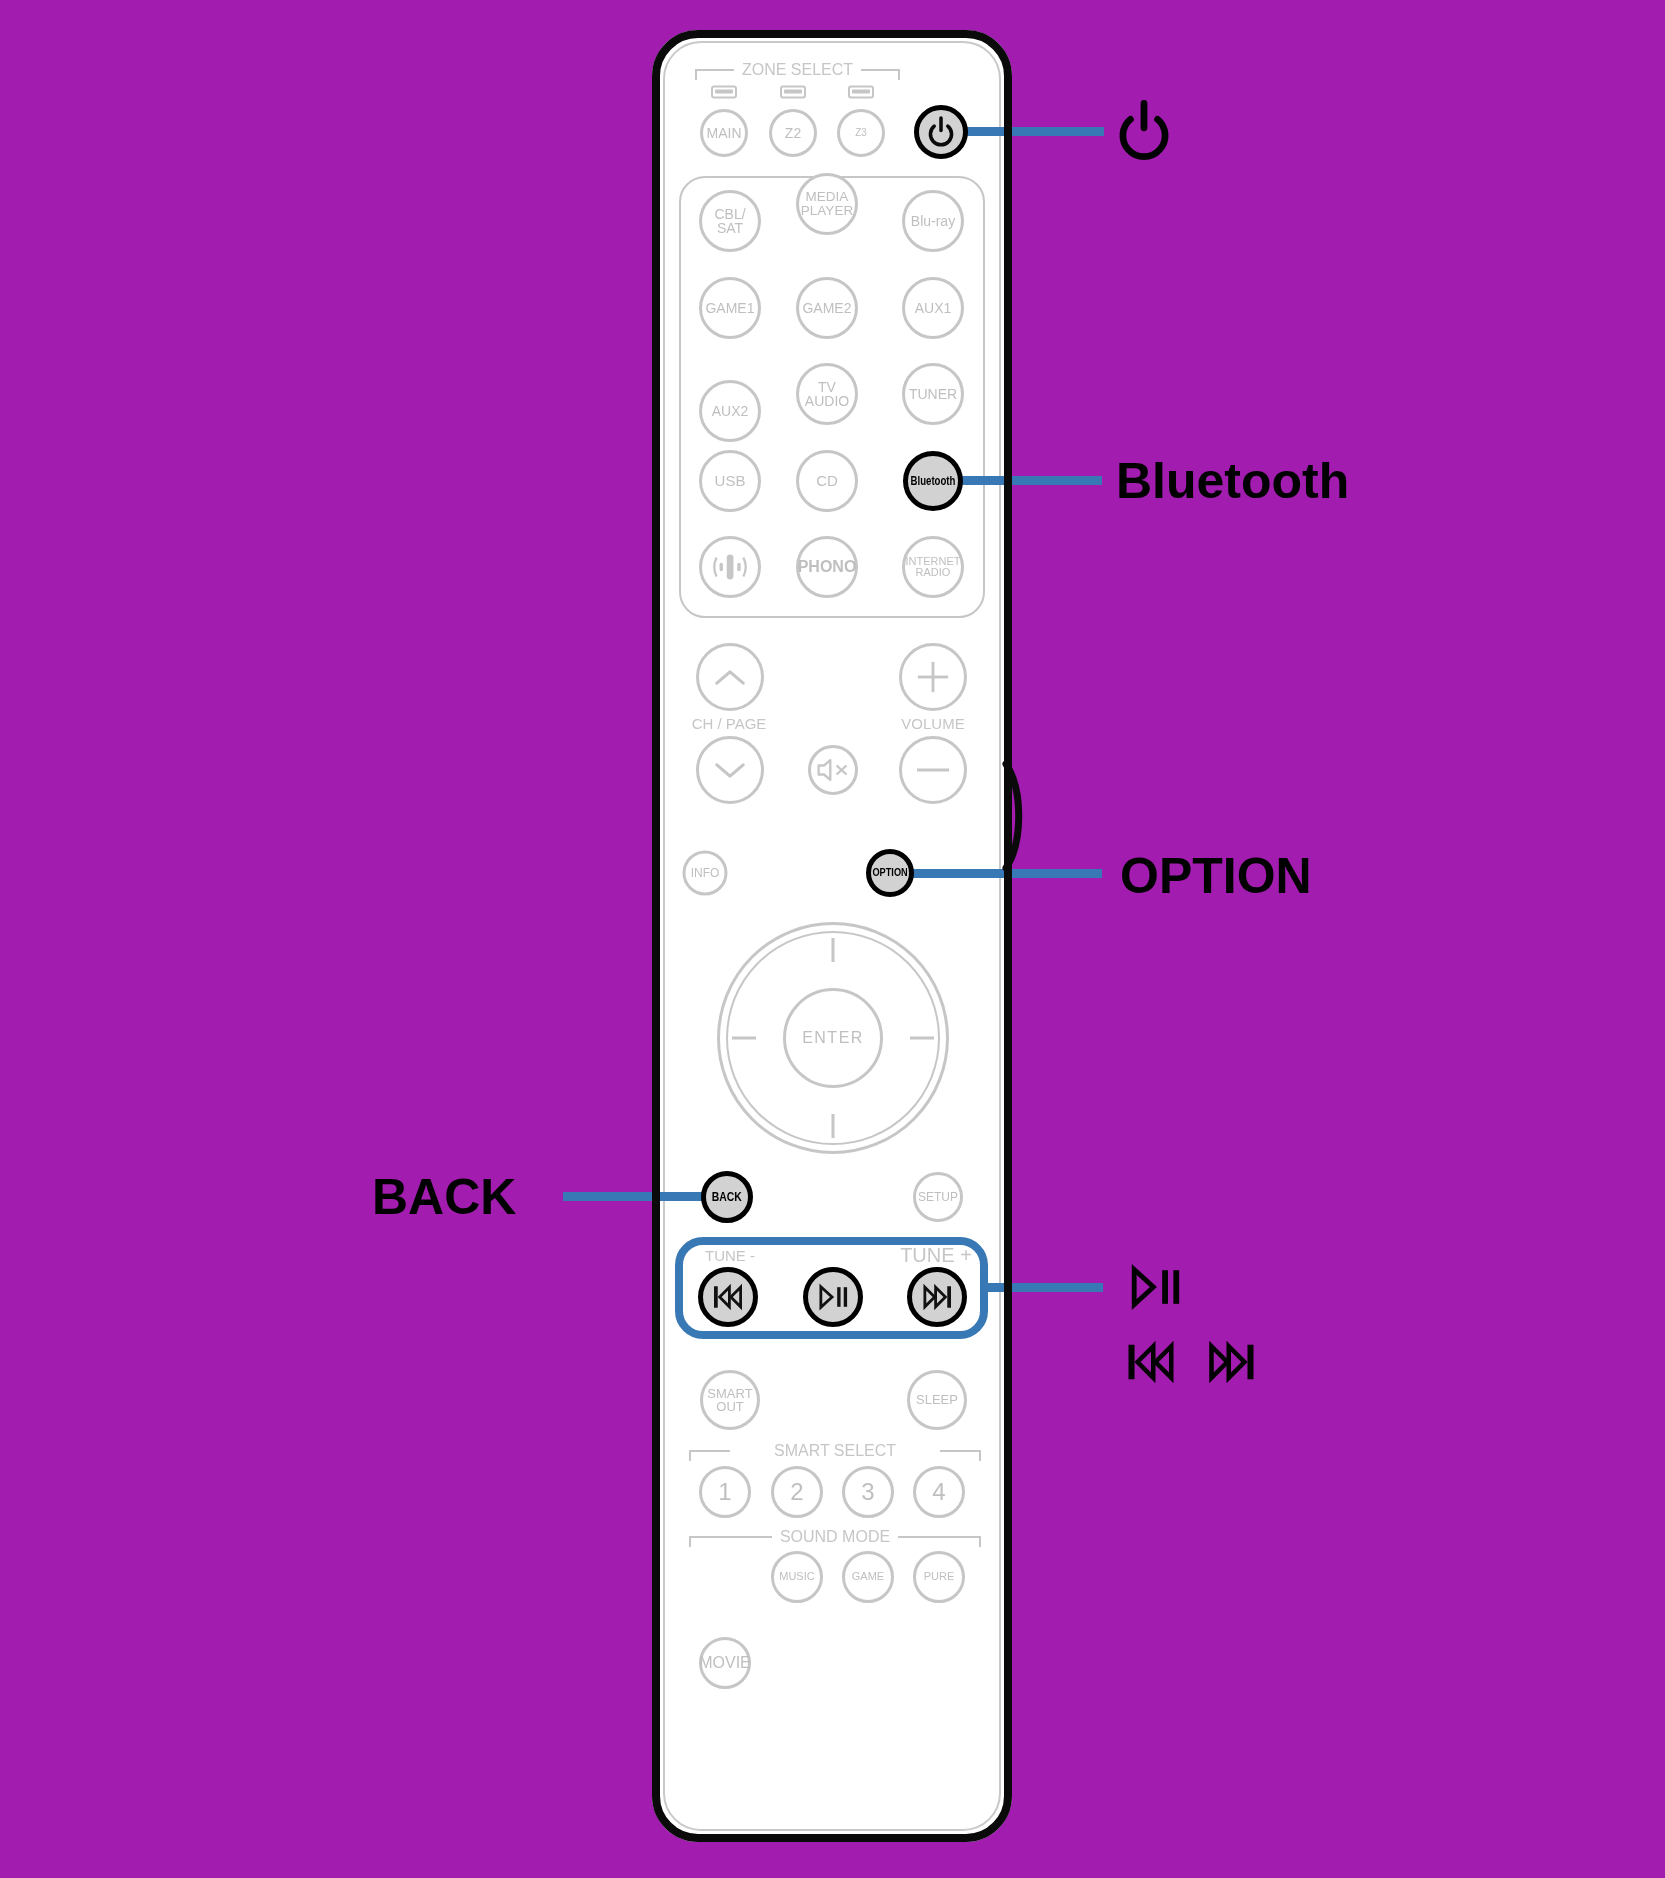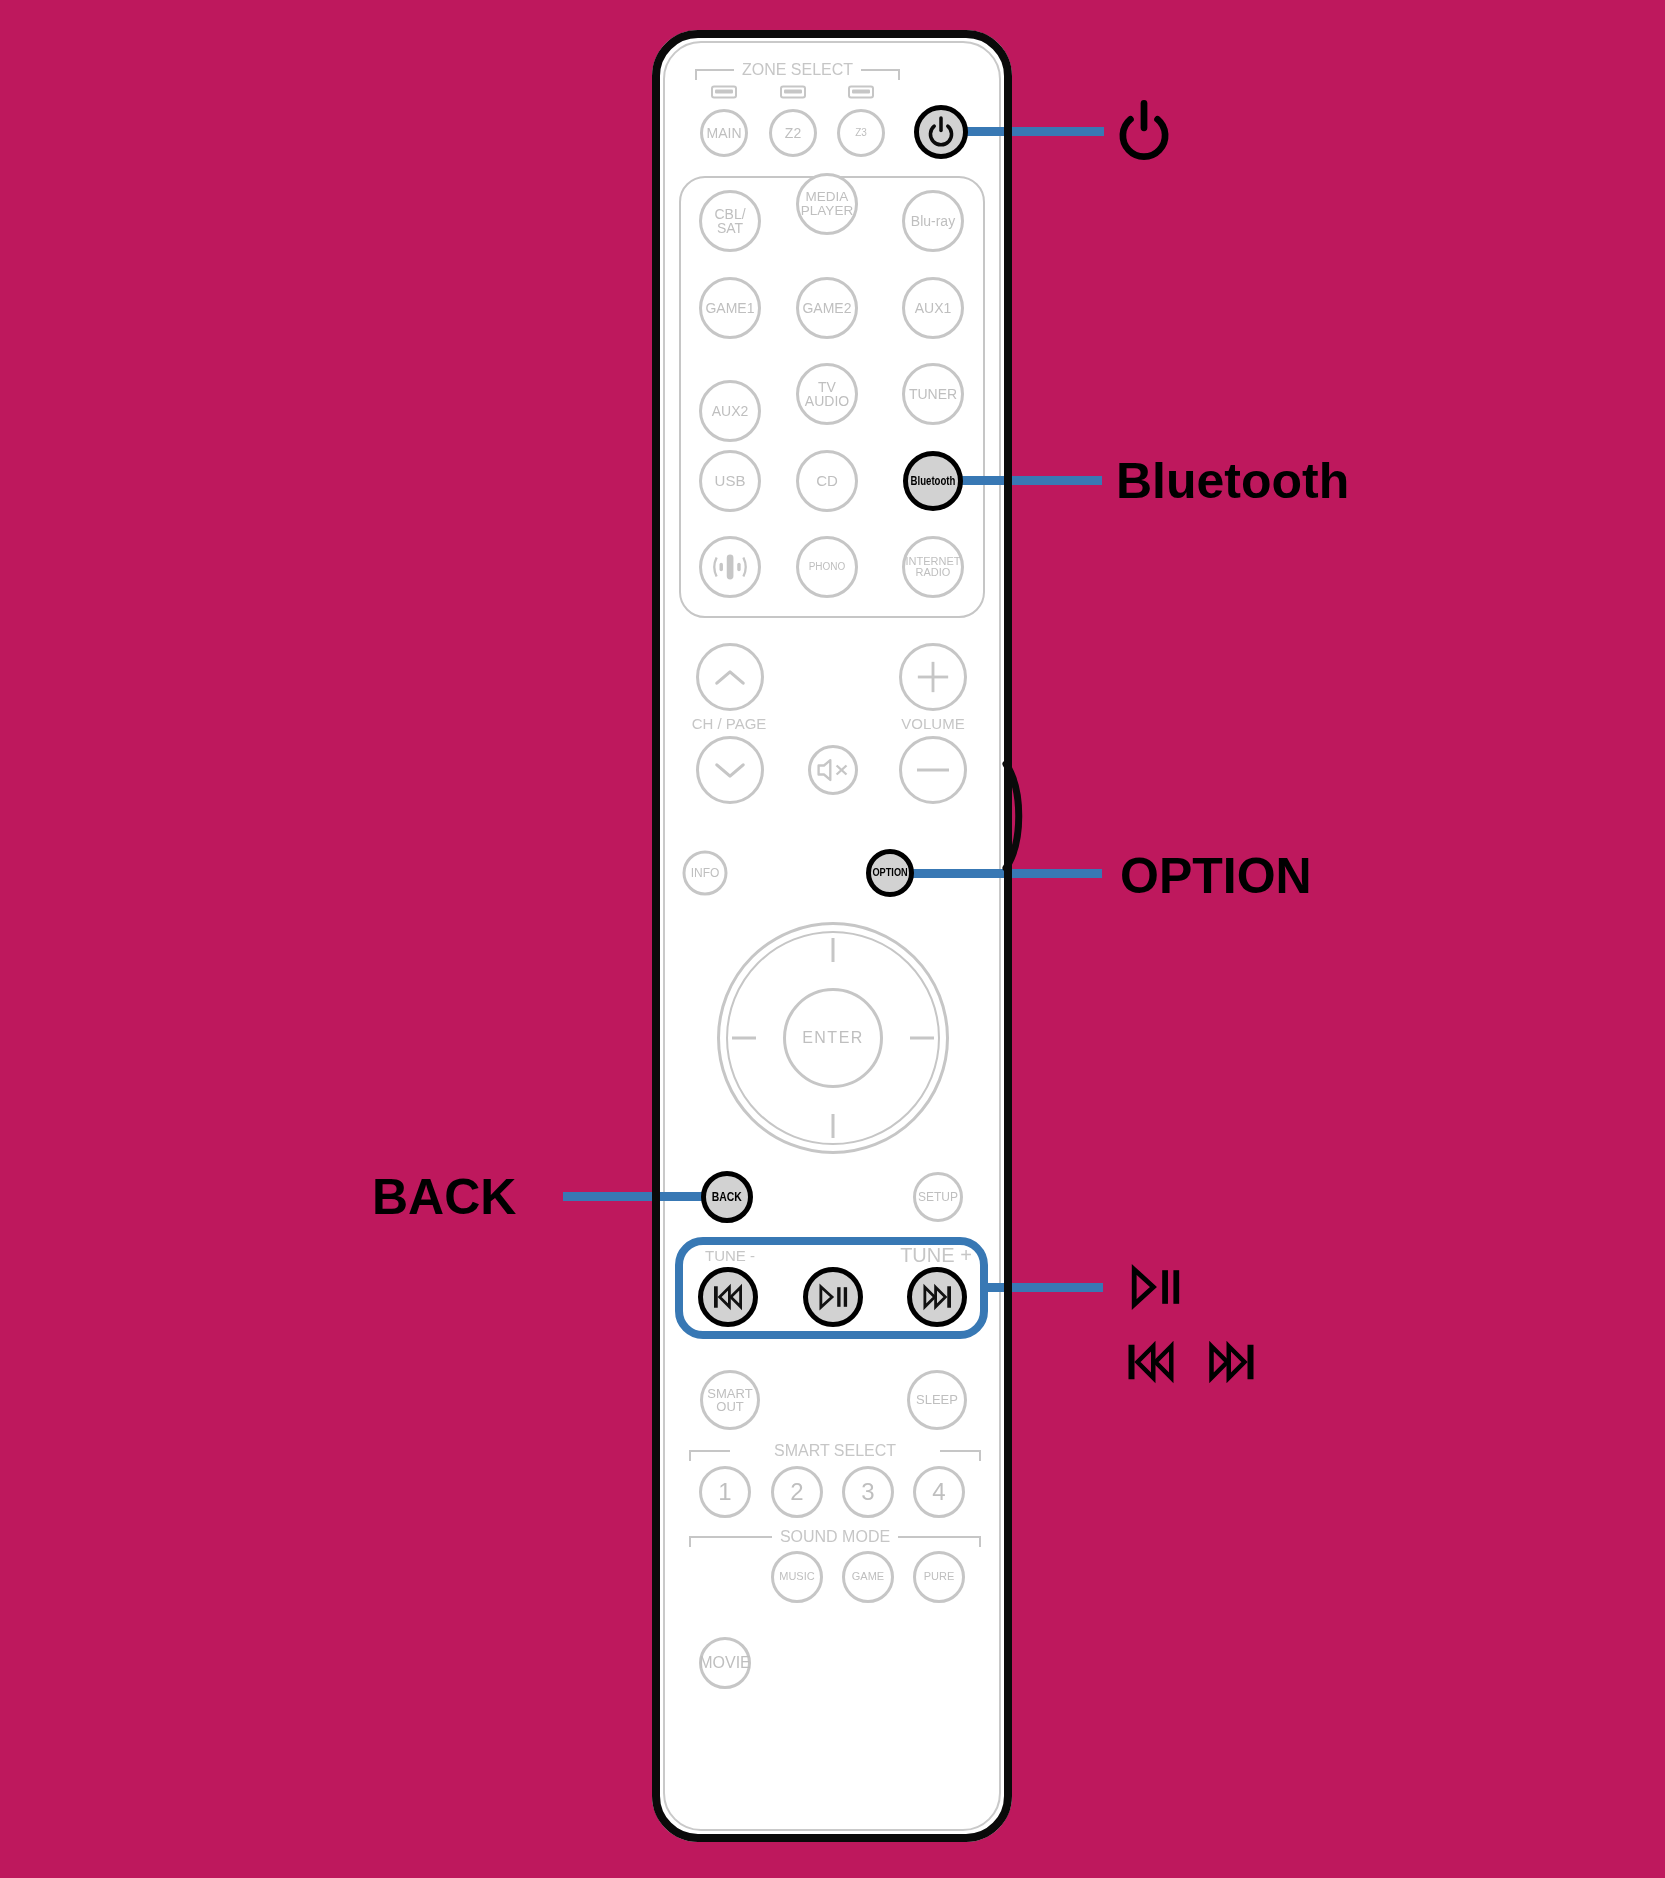--- a/index.html
+++ b/index.html
@@ -1,16 +1,16 @@
 <!DOCTYPE html>
 <html><head>
 <meta charset="utf-8">
 <style>
   html,body{margin:0;padding:0;background:#fff;}
-  #page{position:relative;width:1665px;height:1878px;background:#be185d;overflow:hidden;
+  #page{position:relative;width:1665px;height:1878px;background:#a21caf;overflow:hidden;
         font-family:"Liberation Sans","DejaVu Sans",sans-serif;}
   .abs{position:absolute;}
   
   #body-bg{left:652px;top:30px;width:360px;height:1812px;background:#fff;border-radius:46px;z-index:0;}
   #inner-outline{left:663px;top:41px;width:338px;height:1790px;border:2px solid #c9c9c9;border-radius:38px;z-index:1;box-sizing:border-box;}
   #border-overlay{left:652px;top:30px;width:360px;height:1812px;border:8px solid #0a0a0a;border-radius:46px;z-index:6;box-sizing:border-box;pointer-events:none;}
   
   .cbtn{position:absolute;transform:translate(-50%,-50%);border-radius:50%;
         border:3px solid #c6c6c6;color:#bfbfbf;background:#fff;display:flex;align-items:center;justify-content:center;
         text-align:center;white-space:pre-line;box-sizing:border-box;z-index:3;line-height:1.02;}
@@ -88,21 +88,21 @@
   </div>
   <div class="cbtn" style="left:730px;top:567px;width:62px;height:62px;">
     <span><svg width="42" height="42" viewBox="0 0 44 44">
           <rect x="18.6" y="9" width="7" height="26" rx="3.5" fill="#c6c6c6"></rect>
           <rect x="11" y="17.5" width="3.6" height="9" rx="1.8" fill="#c6c6c6"></rect>
           <rect x="29.6" y="17.5" width="3.6" height="9" rx="1.8" fill="#c6c6c6"></rect>
           <path d="M8,12 Q3,22 8,32" fill="none" stroke="#c6c6c6" stroke-width="2.4"></path>
           <path d="M36,12 Q41,22 36,32" fill="none" stroke="#c6c6c6" stroke-width="2.4"></path>
         </svg></span>
   </div>
-  <div class="cbtn" style="left:827px;top:567px;width:62px;height:62px;font-size:10px;">PHONO</div>
+  <div class="cbtn" style="left:827px;top:567px;width:62px;height:62px;font-size:16px;font-weight:bold;">PHONO</div>
   <div class="cbtn" style="left:933px;top:567px;width:62px;height:62px;font-size:11px;">INTERNET
 RADIO</div>
 
   <div class="cbtn" style="left:730px;top:677px;width:68px;height:68px;">
     <span><svg width="32" height="17" viewBox="0 0 34 18">
           <polyline points="3,15 17,3 31,15" fill="none" stroke="#c6c6c6" stroke-width="3.4" stroke-linecap="round" stroke-linejoin="round"></polyline>
         </svg></span>
   </div>
   <div class="glabel" style="left:729px;top:723px;font-size:15px;">CH / PAGE</div>
   <div class="cbtn" style="left:730px;top:770px;width:68px;height:68px;">

